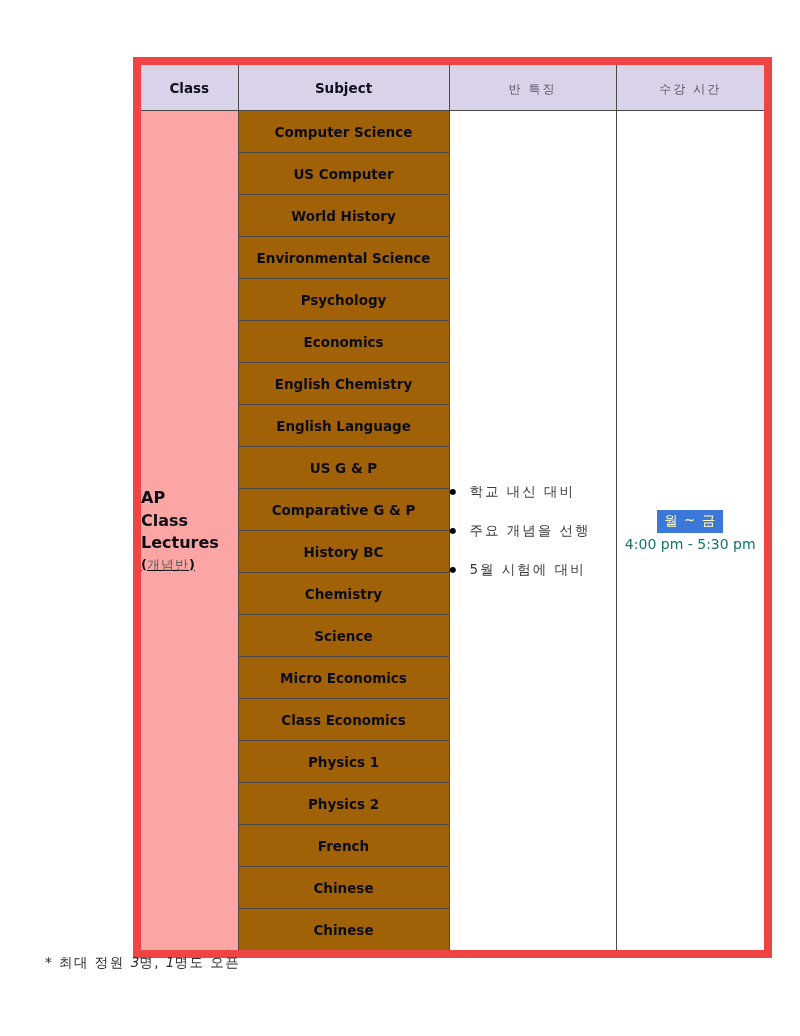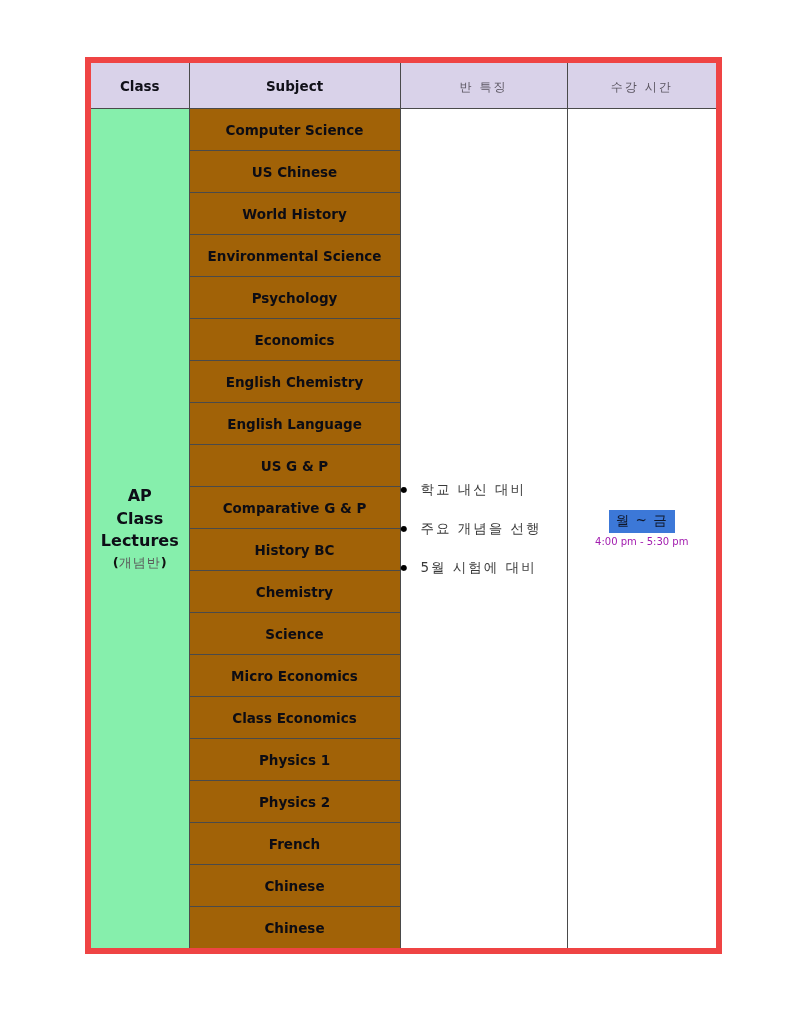--- a/index.html
+++ b/index.html
@@ -23,53 +23,54 @@
   table.sched {
     border-collapse: collapse;
     table-layout: fixed;
     width: 631px;
     height: 874px;
   }
   table.sched td, table.sched th {
     border: 1px solid #4a4a4a;
     padding: 0;
   }
-  table.sched { border: 6px solid #ef4444; }
+  table.sched { border: 8px solid #ef4444; margin-left: 48px; }
   th.hdr {
     background: #d9d2e9;
     height: 45px;
     text-align: center;
     vertical-align: middle;
   }
   .hdr-en {
     font-weight: bold;
     font-size: 13.5px;
     color: #101018;
   }
   .hdr-ko {
     font-weight: normal;
     font-size: 12px;
     color: #5a5560;
     letter-spacing: 2px;
   }
   td.class-cell {
-    background: #86efac;
-    text-align: center;
+    background: #fca5a5;
+    text-align: left;
     vertical-align: middle;
   }
   .class-name {
     font-weight: bold;
     font-size: 16px;
     line-height: 1.4;
     color: #0d0d16;
     white-space: pre-line;
   }
   .class-sub {
     font-size: 13px;
     margin-top: 1px;
+    text-decoration: underline;
   }
   .class-sub .paren {
     font-weight: bold;
     color: #111;
   }
   .class-sub .inner {
     color: #5a5a5a;
     letter-spacing: 1px;
   }
   td.subject-cell {
@@ -102,29 +103,29 @@
     flex: 0 0 auto;
   }
   td.schedule-cell {
     background: #ffffff;
     text-align: center;
     vertical-align: middle;
   }
   .days-highlight {
     display: inline-block;
     background: #3c78d8;
-    color: #0f172a;
+    color: #fef9c3;
     font-size: 13.5px;
     letter-spacing: 1px;
     padding: 2px 7px 3px 7px;
   }
   .time-line {
     margin-top: 3px;
-    font-size: 10px;
-    color: #a21caf;
+    font-size: 14px;
+    color: #0f766e;
   }
   .footnote {
     position: absolute;
     left: 45px;
     top: 954px;
     font-size: 13.5px;
     color: #2a2a2a;
     letter-spacing: 1.5px;
   }
   .footnote .num {
@@ -185,21 +186,21 @@
           </div>
         </td>
         <td class="schedule-cell" rowspan="20">
           <div>
             <span class="days-highlight">월 ~ 금</span>
           </div>
           <div class="time-line">4:00 pm - 5:30 pm</div>
         </td>
       </tr>
       <tr>
-            <td class="subject-cell">US Chinese</td>
+            <td class="subject-cell">US Computer</td>
           </tr>
       <tr>
             <td class="subject-cell">World History</td>
           </tr>
       <tr>
             <td class="subject-cell">Environmental Science</td>
           </tr>
       <tr>
             <td class="subject-cell">Psychology</td>
           </tr>
@@ -245,14 +246,15 @@
       <tr>
             <td class="subject-cell">Chinese</td>
           </tr>
       <tr>
             <td class="subject-cell">Chinese</td>
           </tr>
     </tbody>
       </table>
   </div>
 
+  <div class="footnote"><span>* 최대 정원 </span><span class="num">3</span><span>명, </span><span class="num">1</span><span>명도 오픈</span></div>
 
 </div>
 
 </body></html>

